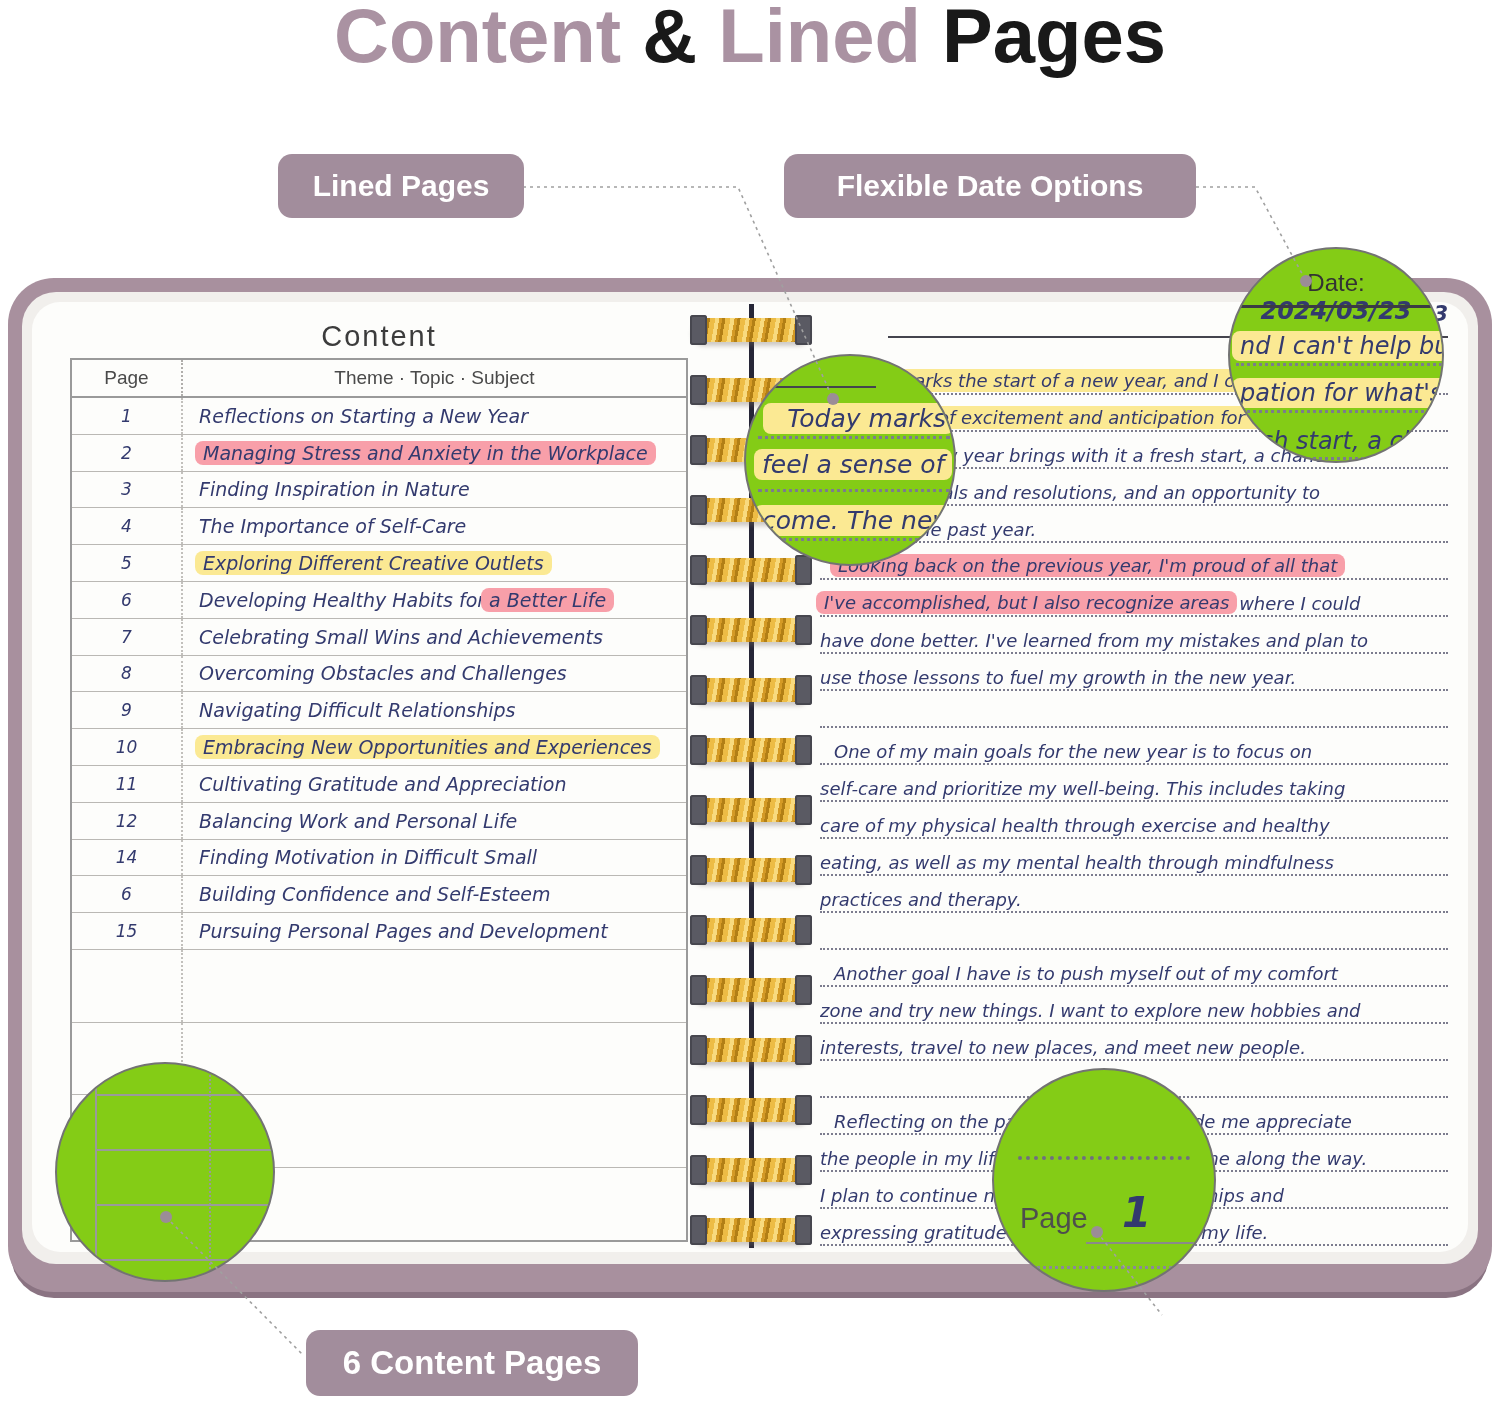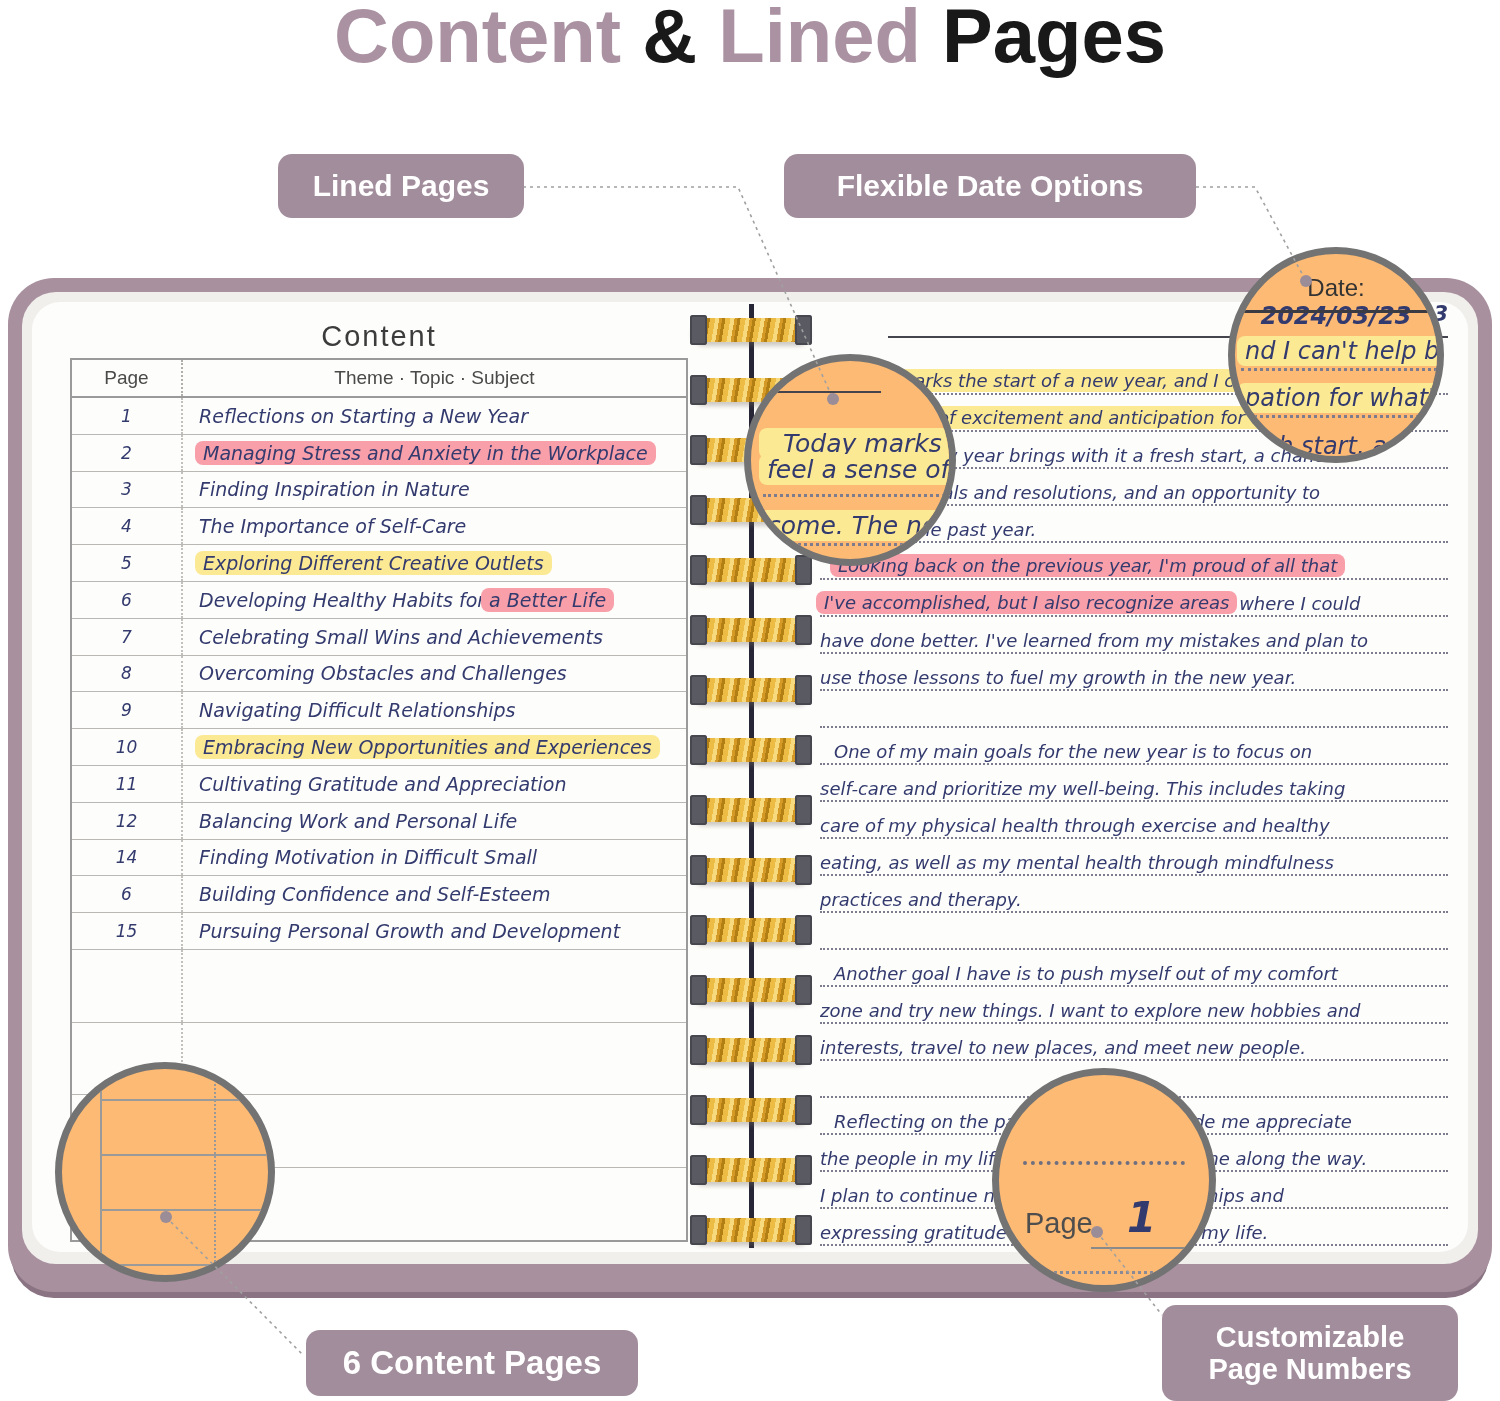--- a/index.html
+++ b/index.html
@@ -65,21 +65,21 @@
   
   .date-row{position:absolute;right:52px;top:302px;font-size:21px;color:#333;}
   .date-row .hand{font-style:italic;font-weight:bold;font-size:21px;}
   .date-rule{position:absolute;left:888px;right:52px;top:336px;border-top:2px solid #44444e;}
   #journal-lines{position:absolute;left:820px;top:358px;width:628px;}
   .jline{height:37px;box-sizing:border-box;border-bottom:2px dotted #7c7c8e;
     display:flex;align-items:flex-end;padding-bottom:1px;font-size:18px;white-space:pre;}
   .jline.indent{padding-left:14px;}
 
   
-  .mag{position:absolute;border-radius:50%;background:#fdba74;border:7px solid #737373;
+  .mag{position:absolute;border-radius:50%;background:#84cc16;border:2px solid #737373;
     overflow:hidden;box-sizing:border-box;}
   .mag-lined{left:744px;top:354px;width:212px;height:212px;}
   .mag-lined .toprule{position:absolute;left:0;top:30px;width:130px;border-top:2px solid #44444e;}
   .mline{position:absolute;left:12px;right:4px;height:46px;border-bottom:3px dotted #7c7c8e;
     display:flex;align-items:flex-end;padding-bottom:2px;font-size:25px;white-space:pre;}
 
   .mag-date{left:1228px;top:247px;width:216px;height:216px;}
   .dt-row{position:absolute;left:0;top:20px;width:100%;text-align:center;font-size:24px;color:#333;}
   .dt-row .hand{font-weight:bold;font-size:24px;}
   .dt-rule{position:absolute;left:6px;right:6px;top:56px;border-top:3px solid #3b3b44;}
@@ -222,21 +222,21 @@
         </div>
         <div class="crow">
           <div class="cnum hand">6</div>
           <div class="ctitle hand">
             <span>Building Confidence and Self-Esteem</span>
           </div>
         </div>
         <div class="crow">
           <div class="cnum hand">15</div>
           <div class="ctitle hand">
-            <span>Pursuing Personal Growth and Development</span>
+            <span>Pursuing Personal Pages and Development</span>
           </div>
         </div>
         <div class="crow empty">
           <div class="cnum"></div>
           <div class="ctitle"></div>
         </div>
         <div class="crow empty">
           <div class="cnum"></div>
           <div class="ctitle"></div>
         </div>
@@ -276,21 +276,21 @@
       <div class="jline"></div>
       <div class="jline indent"><span>Reflecting on the past year has also made me appreciate</span></div>
       <div class="jline"><span>the people in my life who have supported me along the way.</span></div>
       <div class="jline"><span>I plan to continue nurturing those relationships and</span></div>
       <div class="jline"><span>expressing gratitude for their presence in my life.</span></div>
     </div>
 
   <div class="mag mag-lined">
     <div class="toprule"></div>
     <div id="mag-lined-lines" class="hand">
-        <div class="mline" style="top: 52px;"><span class="hl hl-yellow">  Today marks</span></div>
+        <div class="mline" style="top: 32px; justify-content: flex-end;"><span class="hl hl-yellow">  Today marks</span></div>
         <div class="mline" style="top: 85px; align-items: center;"><span class="hl hl-yellow">feel a sense of</span></div>
         <div class="mline" style="top: 134px;"><span class="hl hl-yellow">come. The new</span></div>
         <div class="mline" style="top: 183px;"><span>o set new</span></div>
       </div>
   </div>
 
   <div class="mag mag-date">
     <div class="dt-row"><span>Date:</span> <span class="hand">2024/03/23</span></div>
     <div class="dt-rule"></div>
     <div id="mag-date-lines" class="hand">
@@ -325,18 +325,14 @@
     <polyline points="1097,1232 1162,1315" fill="none" stroke="#a0a0a0" stroke-width="1.6" stroke-dasharray="3 4"></polyline>
   </svg>
   <div class="dot" style="left:827px;top:393px"></div>
   <div class="dot" style="left:1300px;top:275px"></div>
   <div class="dot" style="left:160px;top:1211px"></div>
   <div class="dot" style="left:1091px;top:1226px"></div>
 
   <div class="badge badge-lined">Lined Pages</div>
   <div class="badge badge-date">Flexible Date Options</div>
   <div class="badge badge-content">6 Content Pages</div>
-  <div class="badge badge-numbers">
-    <span>Customizable</span>
-    <span>Page Numbers</span>
-  </div>
 
 </div>
 
 </body></html>

